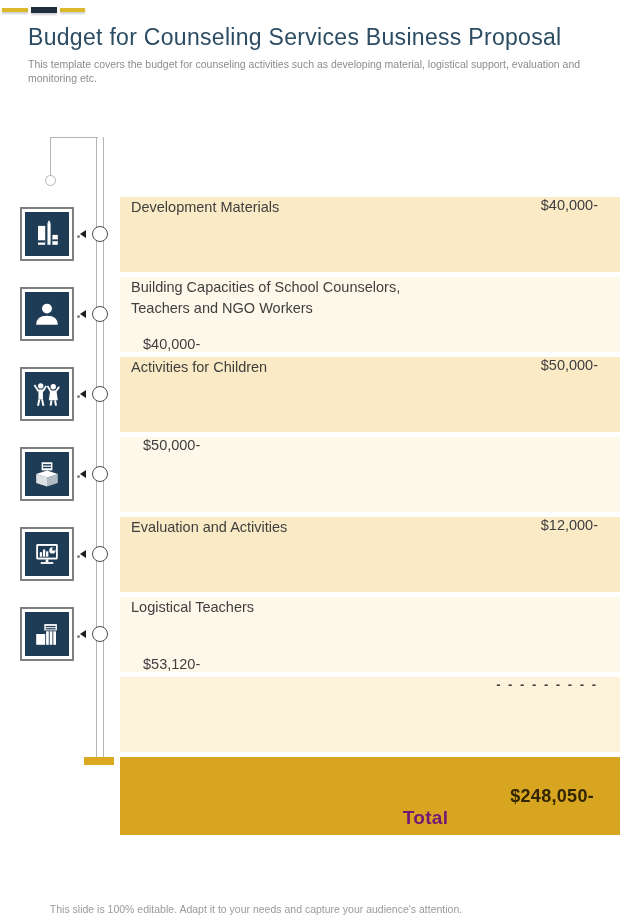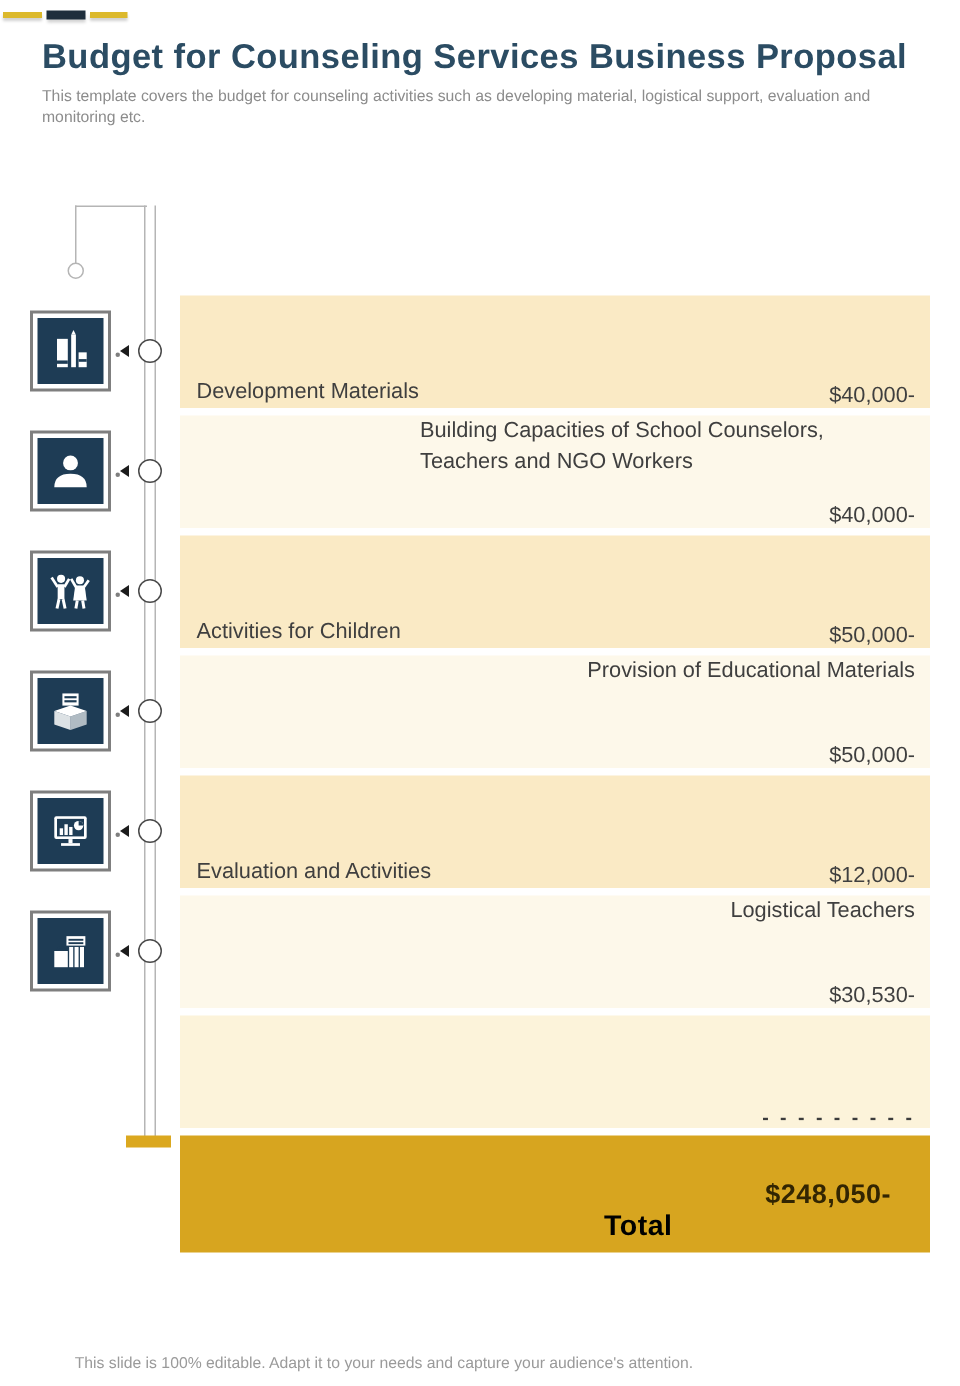--- a/index.html
+++ b/index.html
@@ -11,21 +11,21 @@
   .bar{position:absolute;top:8px;height:4px;box-shadow:0 2px 2px rgba(0,0,0,0.18);}
   .bar.yellow{background:#dcb92c;}
   .bar.navy{background:#1f2e3c;top:7px;height:6px;}
   .bar1{left:2px;width:26px;}
   .bar2{left:31px;width:26px;}
   .bar3{left:60px;width:25px;}
 
   
   .title{
     position:absolute;left:28px;top:24px;width:590px;
-    font-size:23px;font-weight:bold;color:#2b4c63;letter-spacing:0.3px;
+    font-size:23px;font-weight:normal;color:#2b4c63;letter-spacing:0.3px;
   }
   .subtitle{
     position:absolute;left:28px;top:57px;width:575px;
     font-size:10.5px;line-height:1.35;color:#8c8c8c;
   }
 
   
   .vline{
     position:absolute;left:96px;top:137px;width:6px;height:621px;
     border-left:1px solid #b5b5b5;border-right:1px solid #b5b5b5;
@@ -56,36 +56,36 @@
     border-right:6px solid #1c1c1c;
   }
   .node{
     position:absolute;left:92px;width:14px;height:14px;border-radius:50%;
     border:1px solid #4a4a4a;background:#ffffff;
   }
 
   
   .budget-table{position:absolute;left:120px;top:197px;width:500px;}
   .t-row{
-    height:75px;margin-bottom:5px;display:flex;align-items:flex-end;
+    height:75px;margin-bottom:5px;display:flex;align-items:flex-start;
     justify-content:space-between;box-sizing:border-box;
-    padding:0 10px 0 11px;
+    padding:0 22px 0 11px;
   }
   .row-dark{background:#faeac5;}
   .row-light{background:#fdf8ea;flex-direction:column;}
   .row-dash{background:#fcf3da;justify-content:flex-end;}
   .t-row .label{font-size:14.5px;color:#3f3f3f;max-width:330px;line-height:1.45;}
   .t-row .amount{font-size:14.5px;color:#3f3f3f;margin-left:12px;}
   .dash-text{font-size:13px;font-weight:bold;color:#3c3c3c;letter-spacing:2px;}
   .t-total{
     height:78px;background:#d7a51f;display:flex;align-items:center;
     justify-content:flex-end;box-sizing:border-box;padding-right:26px;
   }
   .t-total .total-label{
-    font-size:19px;font-weight:bold;color:#000000;margin-right:62px;letter-spacing:0.3px;margin-top:44px;
+    font-size:19px;font-weight:bold;color:#701a75;margin-right:62px;letter-spacing:0.3px;margin-top:44px;
   }
   .t-total .total-amount{font-size:18px;font-weight:bold;color:#322502;letter-spacing:0.3px;}
 
   
   .footer-note{
     position:absolute;left:0;top:903px;width:512px;text-align:center;
     font-size:10.5px;color:#9a9a9a;
   }
 </style>
 </head>
@@ -215,30 +215,29 @@
     </div>
     <div class="t-row row-light">
       <span class="label">Building Capacities of School Counselors, Teachers and NGO Workers</span>
       <span class="amount">$40,000-</span>
     </div>
     <div class="t-row row-dark">
       <span class="label">Activities for Children</span>
       <span class="amount">$50,000-</span>
     </div>
     <div class="t-row row-light">
-      <span class="label">Provision of Educational Materials</span>
       <span class="amount">$50,000-</span>
     </div>
     <div class="t-row row-dark">
       <span class="label">Evaluation and Activities</span>
       <span class="amount">$12,000-</span>
     </div>
     <div class="t-row row-light">
       <span class="label">Logistical Teachers</span>
-      <span class="amount">$30,530-</span>
+      <span class="amount">$53,120-</span>
     </div>
     <div class="t-row row-dash">
       <span class="dash-text">- - - - - - - - -</span>
     </div>
     <div class="t-total">
       <span class="total-label">Total</span>
       <span class="total-amount">$248,050-</span>
     </div>
   </div>
 

